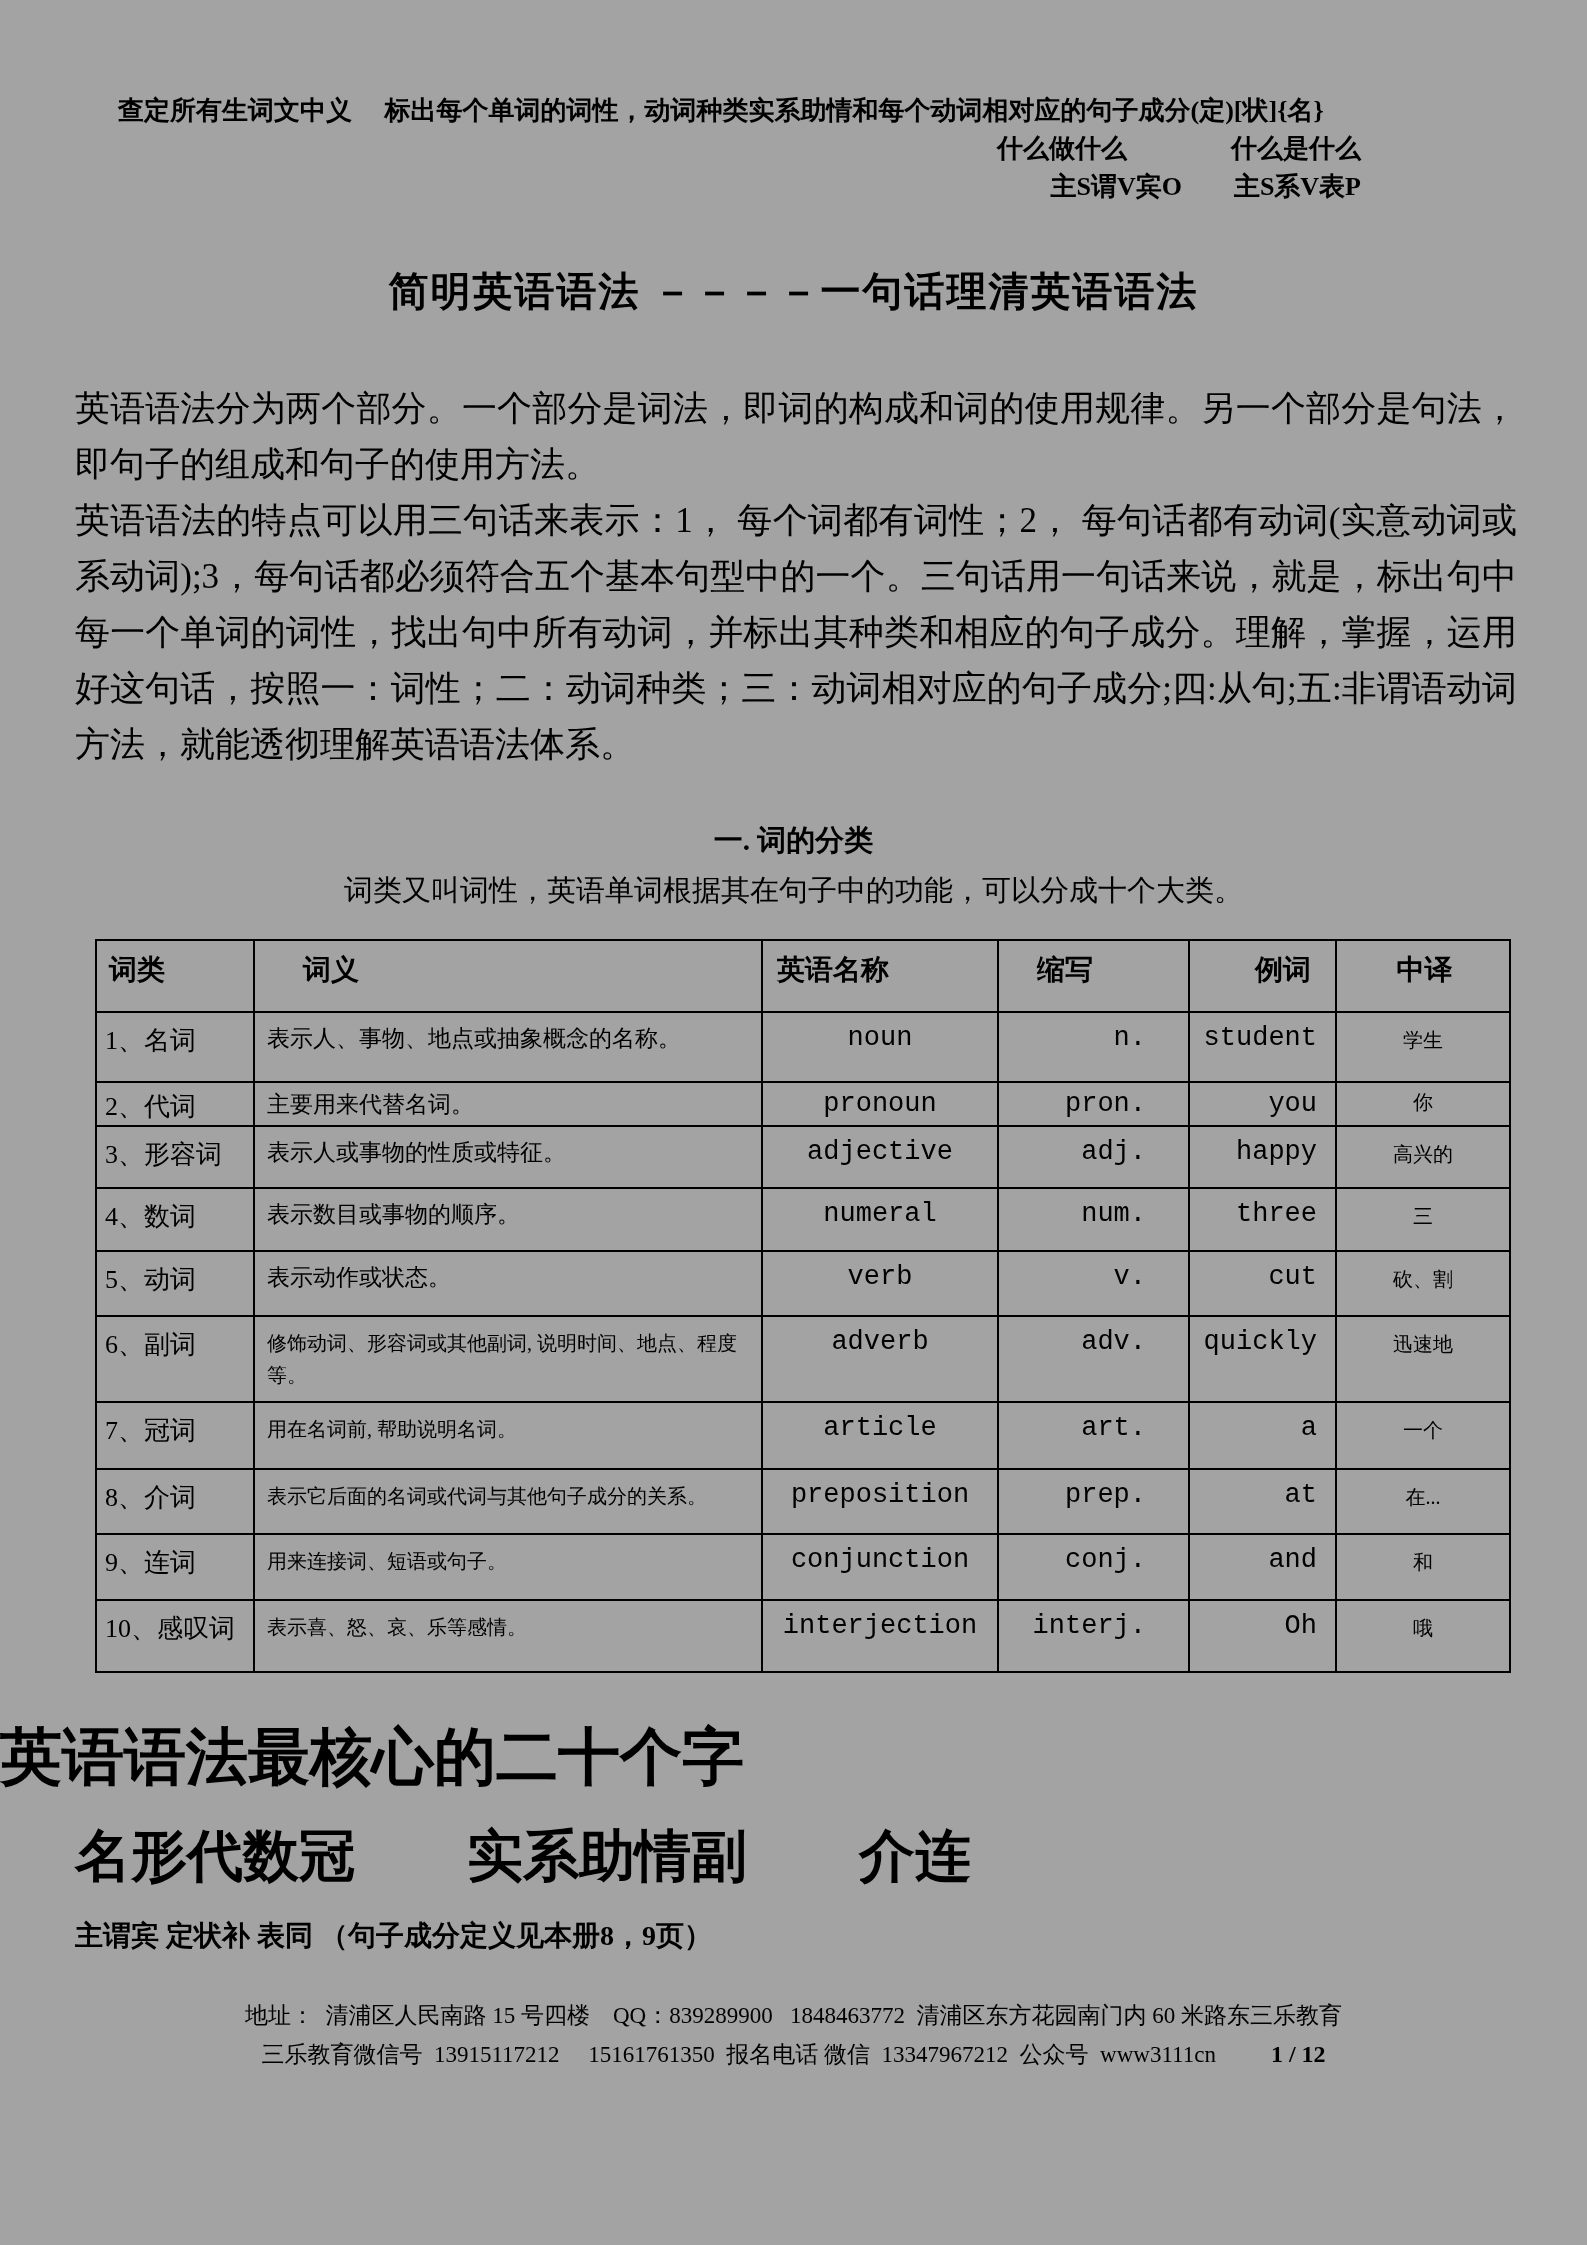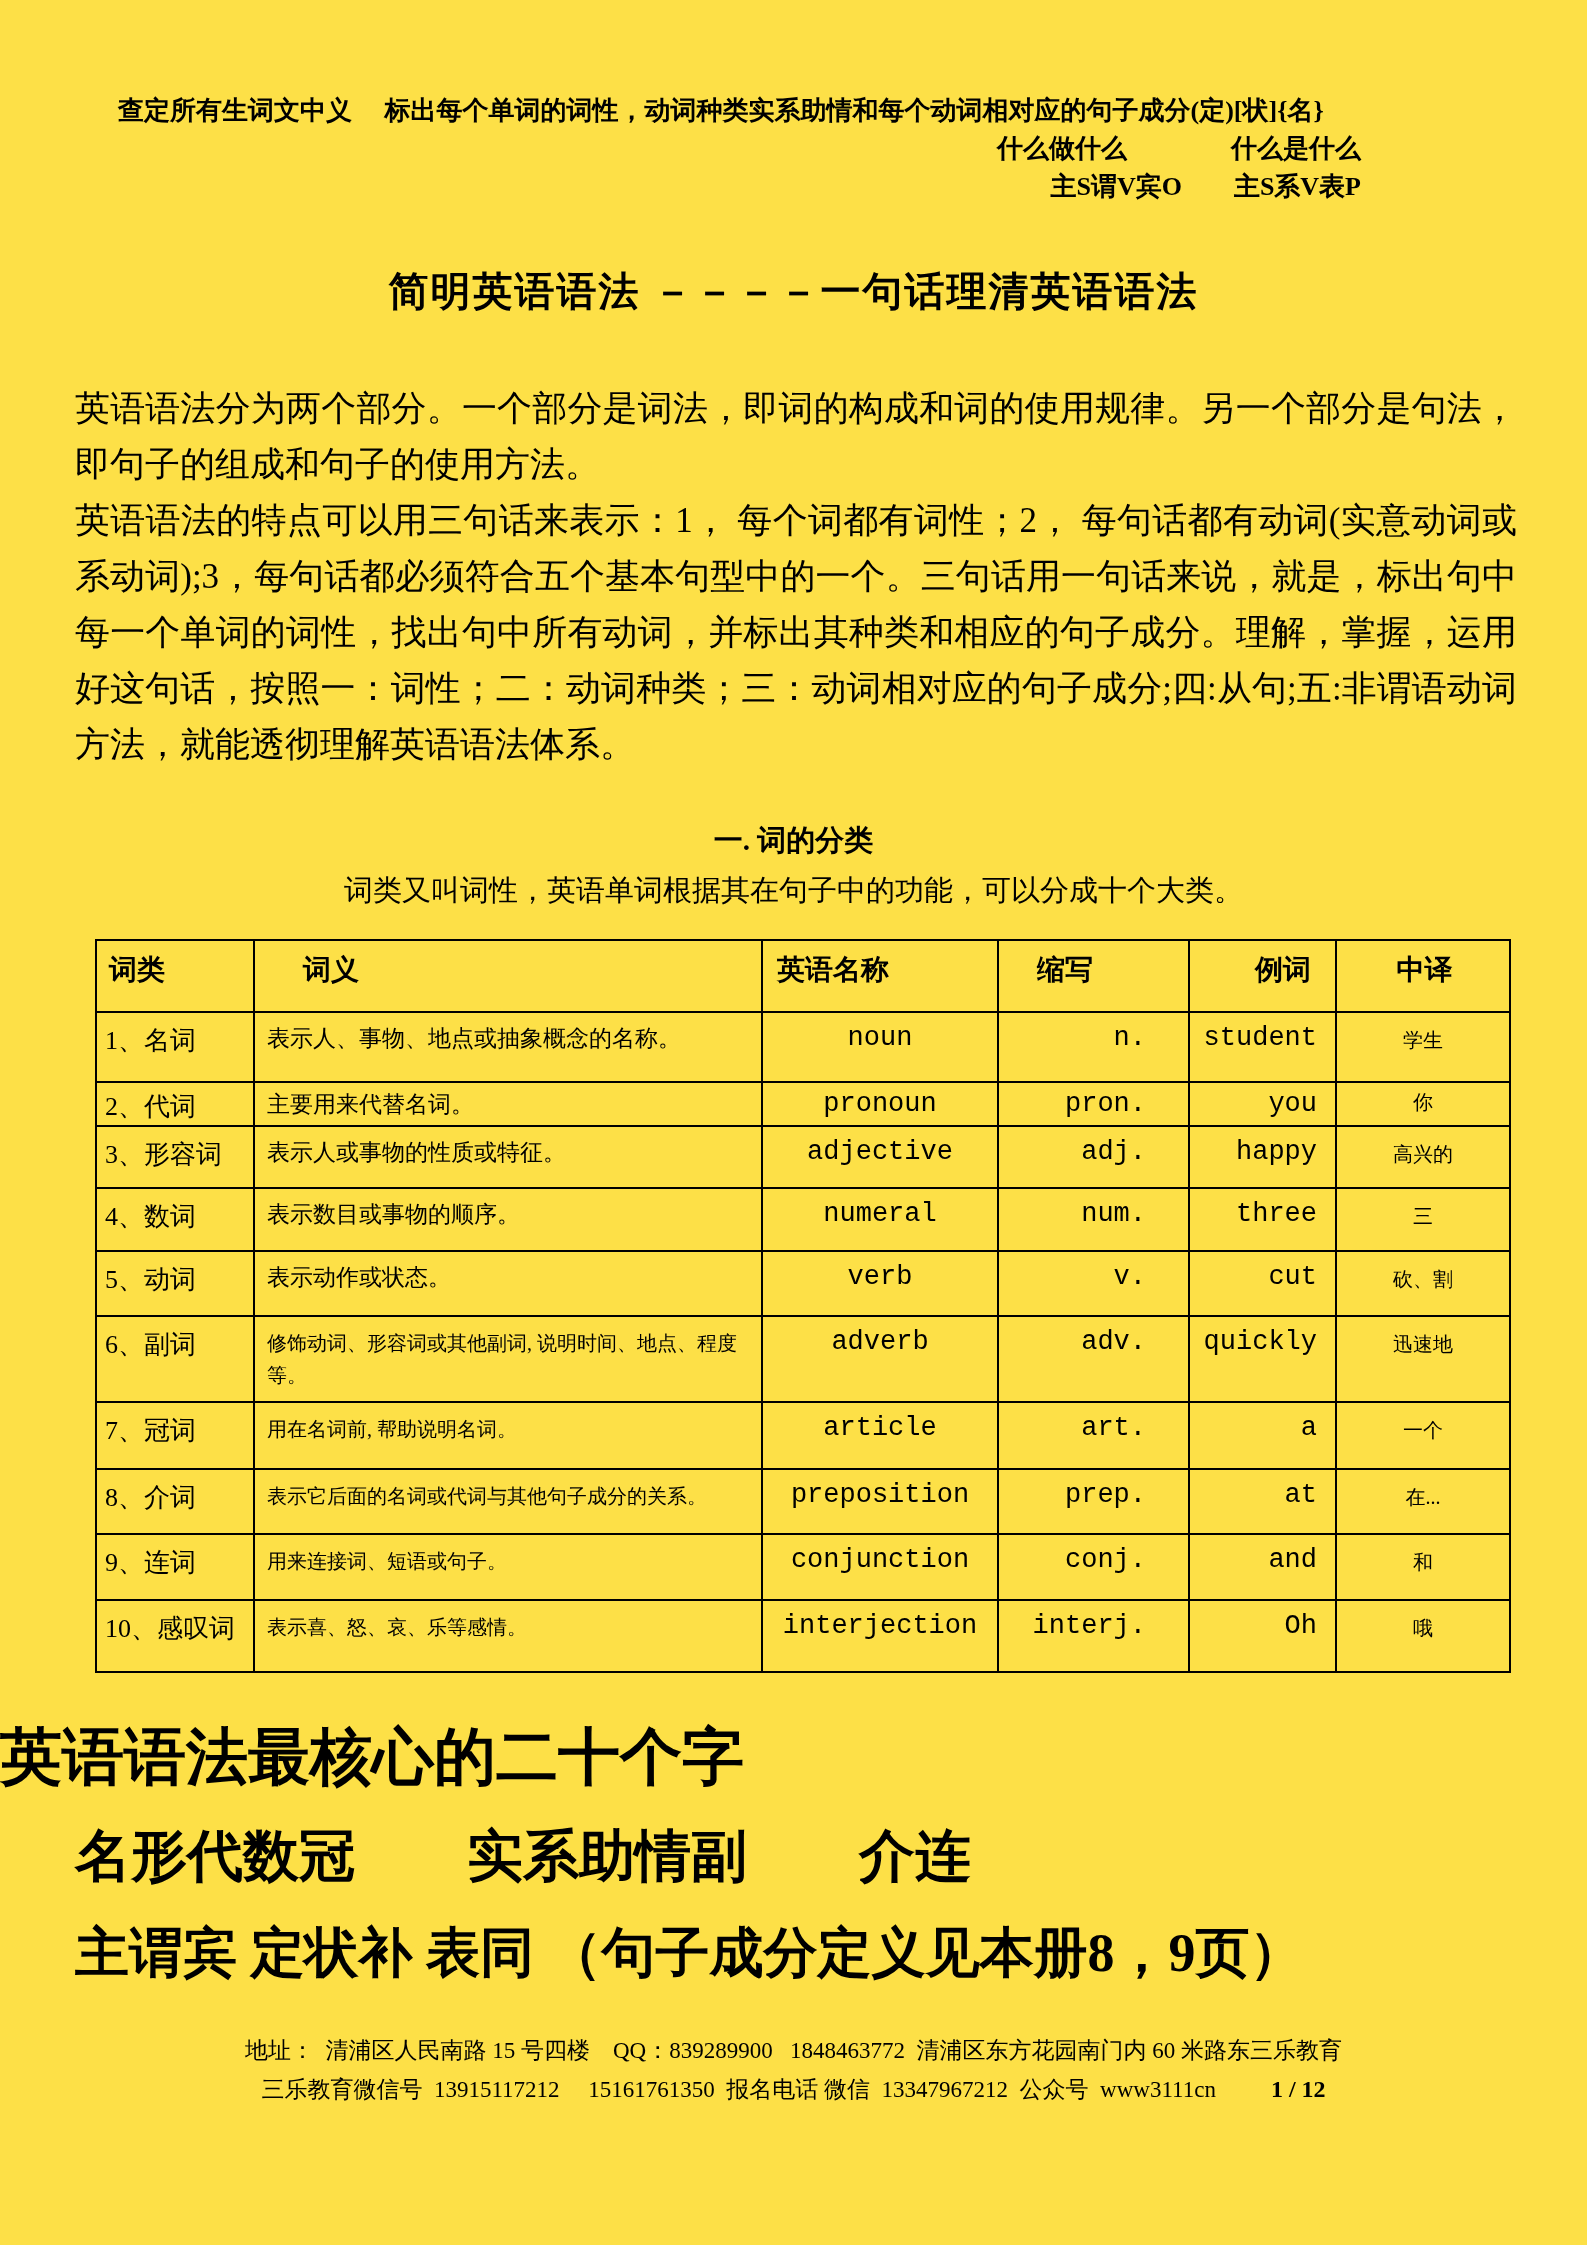--- a/index.html
+++ b/index.html
@@ -1,20 +1,20 @@
 <!DOCTYPE html>
 <html><head>
 <meta charset="utf-8">
 <style>
   html, body { margin: 0; padding: 0; background: #ffffff; }
   .page {
     position: relative;
     width: 1587px;
     height: 2245px;
-    background: #fde047;
+    background: #a3a3a3;
     color: #000000;
     font-family: "Liberation Serif", serif;
     overflow: hidden;
     box-sizing: border-box;
     padding-top: 92px;
   }
   .pre { white-space: pre-wrap; }
 
   
   .note1 {
@@ -126,21 +126,21 @@
     font-size: 62px;
     font-weight: bold;
   }
   .core-line1 {
     margin: 20px 0 0 75px;
     font-size: 56px;
     font-weight: bold;
   }
   .core-line2 {
     margin: 22px 0 0 75px;
-    font-size: 54px;
+    font-size: 28px;
     font-weight: bold;
   }
 
   
   .footer {
     margin-top: 42px;
     text-align: center;
     font-size: 23px;
     line-height: 38px;
   }

